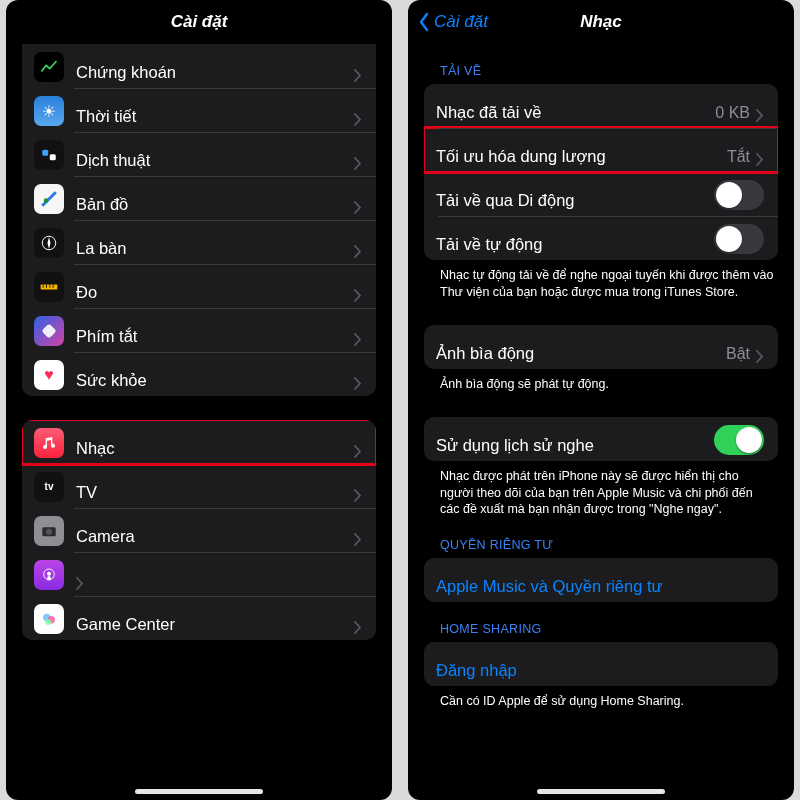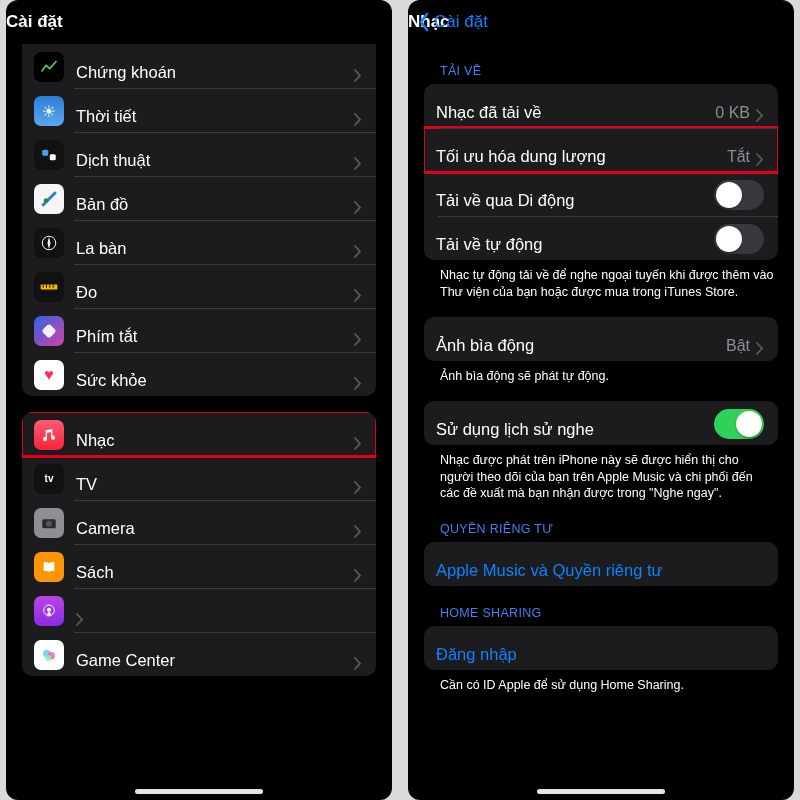--- a/index.html
+++ b/index.html
@@ -20,46 +20,47 @@
     border-radius: 12px;
     overflow: hidden;
     display: flex;
     flex-direction: column;
     color: #fff;
   }
   .nav {
     height: 44px;
     display: flex;
     align-items: center;
-    justify-content: flex-start;
+    justify-content: center;
     position: relative;
     font-size: 17px;
     font-weight: 600;
     color: #fff;
+    font-style: italic;
   }
   .nav .back {
     position: absolute;
     left: 10px;
     display: flex;
     align-items: center;
     font-weight: 400;
     font-size: 17px;
     color: #0a84ff;
     cursor: pointer;
   }
   .nav .back svg { width: 12px; height: 20px; margin-right: 4px; }
   .scroll {
     flex: 1;
     overflow: hidden;
     padding: 0 16px 12px 16px;
   }
   .group {
     background: #1c1c1e;
     border-radius: 10px;
-    margin-top: 16px;
+    margin-top: 24px;
     overflow: hidden;
   }
   .group.first-partial {
     margin-top: 0;
     border-top-left-radius: 0;
     border-top-right-radius: 0;
   }
   .row {
     display: flex;
     align-items: flex-end;
@@ -311,33 +312,20 @@
             </svg>
           </span>
         <span class="label">Camera</span>
         <span class="chev">
             <svg viewBox="0 0 8 13">
               <path d="M1 1l5 5.5L1 12" stroke="currentColor" stroke-width="1.8" fill="none" stroke-linecap="round"></path>
             </svg>
           </span>
       </div>
       <div class="row">
-        <span class="icon bg-books">
-            <svg viewBox="0 0 24 24" width="16" height="16">
-              <path d="M4 5c3-1 5 0 8 1 3-1 5-2 8-1v13c-3-1-5 0-8 1-3-1-5-2-8-1V5z" fill="#fff"></path>
-            </svg>
-          </span>
-        <span class="label">Sách</span>
-        <span class="chev">
-            <svg viewBox="0 0 8 13">
-              <path d="M1 1l5 5.5L1 12" stroke="currentColor" stroke-width="1.8" fill="none" stroke-linecap="round"></path>
-            </svg>
-          </span>
-      </div>
-      <div class="row">
         <span class="icon bg-podcast">
             <svg viewBox="0 0 24 24" width="16" height="16">
               <circle cx="12" cy="10" r="3" fill="#fff"></circle>
               <path d="M10 14h4l1 6h-6z" fill="#fff"></path>
               <circle cx="12" cy="11" r="8" stroke="#fff" stroke-width="1.4" fill="none"></circle>
             </svg>
           </span>
         <span class="chev">
             <svg viewBox="0 0 8 13">
               <path d="M1 1l5 5.5L1 12" stroke="currentColor" stroke-width="1.8" fill="none" stroke-linecap="round"></path>

